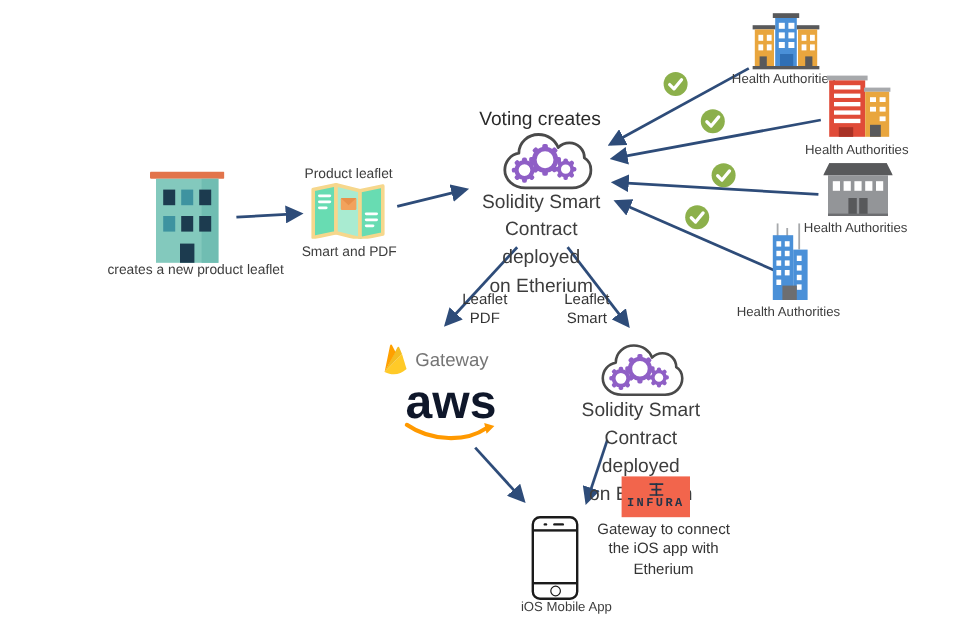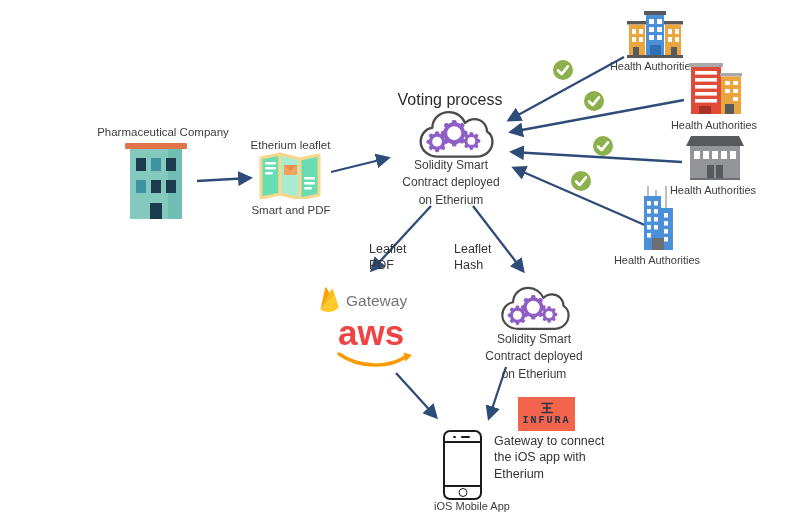--- a/index.html
+++ b/index.html
@@ -2,26 +2,26 @@
 <html><head>
 <meta charset="utf-8">
 <style>
   html,body{margin:0;padding:0;background:#fff;}
   .canvas{position:relative;width:806px;height:516px;background:#ffffff;
           font-family:"Liberation Sans",sans-serif;color:#3e3e3e;overflow:hidden;}
   .abs{position:absolute;}
   .lbl{font-size:11.5px;text-align:center;color:#3d3d3d;line-height:1.25;}
   .lbl-sm{font-size:11px;text-align:center;color:#3d3d3d;line-height:1.2;}
   .title{font-size:16px;font-weight:500;color:#2b2b2b;text-align:center;}
-  .cloud-cap{font-size:12px;text-align:center;color:#3d3d3d;line-height:1.45;}
-  .flow-lbl{font-size:12.5px;text-align:left;color:#343434;line-height:1.3;}
+  .cloud-cap{font-size:16px;text-align:center;color:#3d3d3d;line-height:1.45;}
+  .flow-lbl{font-size:12.5px;text-align:center;color:#343434;line-height:1.3;}
   .check{width:20px;height:20px;border-radius:50%;background:#8CB04B;
          display:flex;align-items:center;justify-content:center;}
   .firebase-text{font-size:15.5px;color:#757575;}
-  .aws-text{font-size:35px;font-weight:bold;color:#ef4444;letter-spacing:0px;line-height:1;}
+  .aws-text{font-size:40px;font-weight:bold;color:#0f172a;letter-spacing:0px;line-height:1;}
   .infura-badge{width:57px;height:34px;background:#F2654C;display:flex;flex-direction:column;
                 align-items:center;justify-content:center;gap:1px;}
   .infura-text{font-size:10px;font-weight:bold;letter-spacing:2px;color:#253447;
                font-family:"Liberation Mono","DejaVu Sans Mono",monospace;}
   .phone{width:35px;height:66px;border:2.5px solid #1b1b1b;border-radius:7px;background:#fff;position:relative;}
   .phone-screen{position:absolute;left:0;right:0;top:9px;bottom:11px;
                 border-top:2px solid #1b1b1b;border-bottom:2px solid #1b1b1b;}
   .phone-speaker{position:absolute;top:4px;left:50%;margin-left:-2px;width:9px;height:2px;background:#1b1b1b;border-radius:1px;}
   .phone-cam{position:absolute;top:3.5px;left:8px;width:2.5px;height:2.5px;background:#1b1b1b;border-radius:50%;}
   .phone-home{position:absolute;bottom:1.5px;left:50%;transform:translateX(-50%);
@@ -46,39 +46,39 @@
       <line x1="684" y1="100" x2="511" y2="132" marker-end="url(#ah)"></line>
       <line x1="682" y1="162" x2="512" y2="152" marker-end="url(#ah)"></line>
       <line x1="647" y1="226" x2="514" y2="168" marker-end="url(#ah)"></line>
       <line x1="431" y1="206" x2="372" y2="270" marker-end="url(#ah)"></line>
       <line x1="473" y1="206" x2="523" y2="271" marker-end="url(#ah)"></line>
       <line x1="396" y1="373" x2="436" y2="417" marker-end="url(#ah)"></line>
       <line x1="506" y1="367" x2="489" y2="418" marker-end="url(#ah)"></line>
     </g>
   </svg>
 
-  <div class="abs lbl" style="left:88px;top:125px;width:150px">Pharmaceutical Company</div>
 
   <div class="abs" style="left:125px;top:143px">
     <svg width="62" height="77" viewBox="0 0 62 77">
       <rect x="0" y="0" width="62" height="6" rx="1" fill="#E2744B"></rect>
       <rect x="5" y="6" width="52" height="70" fill="#83C9BD"></rect>
       <rect x="43" y="6" width="14" height="70" fill="#70BDB2"></rect>
       <rect x="11" y="15" width="10" height="13" fill="#1C3B4F"></rect>
       <rect x="26" y="15" width="10" height="13" fill="#3E93A0"></rect>
       <rect x="41" y="15" width="10" height="13" fill="#1C3B4F"></rect>
       <rect x="11" y="37" width="10" height="13" fill="#3E93A0"></rect>
       <rect x="26" y="37" width="10" height="13" fill="#1C3B4F"></rect>
       <rect x="41" y="37" width="10" height="13" fill="#1C3B4F"></rect>
       <rect x="25" y="60" width="12" height="16" fill="#1C3B4F"></rect>
     </svg>
   </div>
 
-
-  <div class="abs lbl" style="left:248px;top:138px;width:85px">Etherium leaflet</div>
+  <div class="abs lbl" style="left:73px;top:218px;width:180px">creates a new product leaflet</div>
+
+  <div class="abs lbl" style="left:248px;top:138px;width:85px">Product leaflet</div>
 
   <div class="abs" style="left:259px;top:151px">
     <svg width="62" height="48" viewBox="0 0 62 48">
       <polygon points="2,7 21,3 21,43 2,47" fill="#68DCB2" stroke="#F6D78C" stroke-width="3" stroke-linejoin="round"></polygon>
       <polygon points="21,3 41,8 41,48 21,43" fill="#A9EBD1" stroke="#F6D78C" stroke-width="3" stroke-linejoin="round"></polygon>
       <polygon points="41,8 60,4 60,44 41,48" fill="#68DCB2" stroke="#F6D78C" stroke-width="3" stroke-linejoin="round"></polygon>
       <g fill="#ffffff">
         <rect x="6" y="11" width="11" height="2.4" rx="1.2"></rect>
         <rect x="6" y="16" width="11" height="2.4" rx="1.2"></rect>
         <rect x="6" y="21" width="8" height="2.4" rx="1.2"></rect>
@@ -86,21 +86,21 @@
         <rect x="45" y="31" width="11" height="2.4" rx="1.2"></rect>
         <rect x="45" y="36" width="8" height="2.4" rx="1.2"></rect>
       </g>
       <rect x="25" y="14" width="13" height="10" rx="1" fill="#F2A25C"></rect>
       <polygon points="25,14 31.5,20 38,14" fill="#E8904A"></polygon>
     </svg>
   </div>
 
   <div class="abs lbl" style="left:250px;top:203px;width:82px">Smart and PDF</div>
 
-  <div class="abs title" style="left:385px;top:91px;width:130px">Voting process</div>
+  <div class="abs title" style="left:385px;top:91px;width:130px">Voting creates</div>
 
   <div class="abs" style="left:416px;top:108px">
     <svg width="78" height="55" viewBox="0 0 100 70">
       <path d="M28,62 C15,62 6,53 6,43 C6,34 12,26.5 21,25 C21,13 31,5 42,5 C52,5 60,11 63,19 C66,16 70,14 75,14 C84,14 91,21 91,30 C96,33 98,38 98,43 C98,53 90,62 78,62 Z" fill="#ffffff" stroke="#4A4A4A" stroke-width="3" stroke-linejoin="round"></path>
       <g fill="#8F5FC6">
         <rect x="-3" y="-17" width="6" height="34" rx="2" transform="translate(49,32)"></rect>
         <rect x="-3" y="-17" width="6" height="34" rx="2" transform="translate(49,32) rotate(45)"></rect>
         <rect x="-3" y="-17" width="6" height="34" rx="2" transform="translate(49,32) rotate(90)"></rect>
         <rect x="-3" y="-17" width="6" height="34" rx="2" transform="translate(49,32) rotate(135)"></rect>
         <circle cx="49" cy="32" r="11.5" fill="#fff" stroke="#8F5FC6" stroke-width="5"></circle>
@@ -254,21 +254,21 @@
         <polyline points="4.5,10.5 8.5,14.5 15.5,6" fill="none" stroke="#fff" stroke-width="3" stroke-linecap="round" stroke-linejoin="round"></polyline>
       </svg>
   </div>
 
   <div class="abs flow-lbl" style="left:369px;top:241px;width:70px">
     <div>Leaflet</div>
     <div>PDF</div>
   </div>
   <div class="abs flow-lbl" style="left:454px;top:241px;width:70px">
     <div>Leaflet</div>
-    <div>Hash</div>
+    <div>Smart</div>
   </div>
 
   <div class="abs" style="left:318px;top:285px">
     <svg width="24" height="30" viewBox="0 0 24 30">
       <path d="M2.5,25 C9.5,28.4 15.5,27.2 20.8,22.4 L17,10 L12,15 Z" fill="#FFCA28"></path>
       <path d="M2.5,25 L13,4.8 C13.6,3.7 14.5,3.8 14.9,4.9 L17,10 L12,15 Z" fill="#F4BD22"></path>
       <path d="M2.5,25 L7,3.2 C7.3,1.9 8.3,1.8 8.8,2.9 L11.6,8.4 Z" fill="#FFA000"></path>
     </svg>
   </div>
   <div class="abs firebase-text" style="left:346px;top:292px">Gateway</div>

